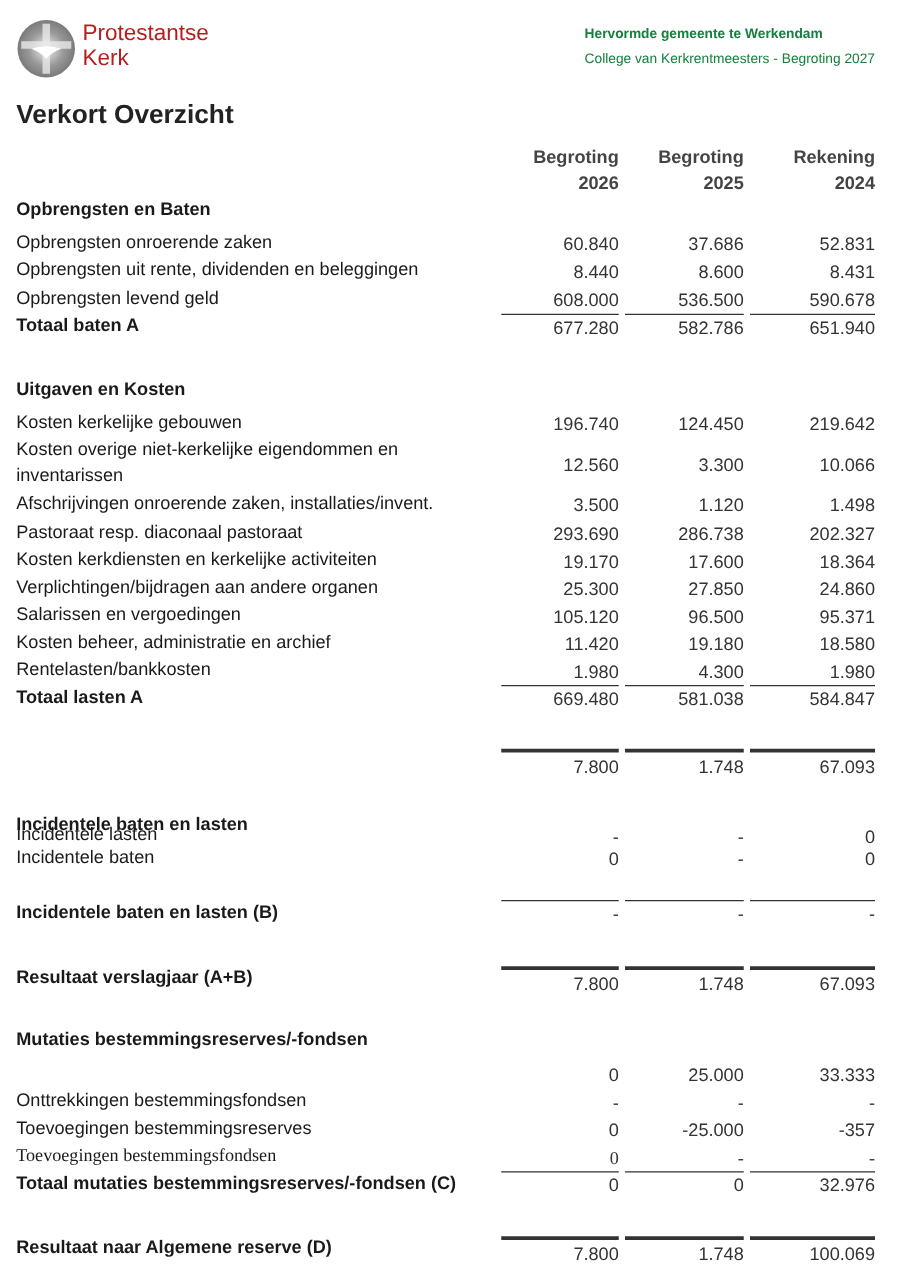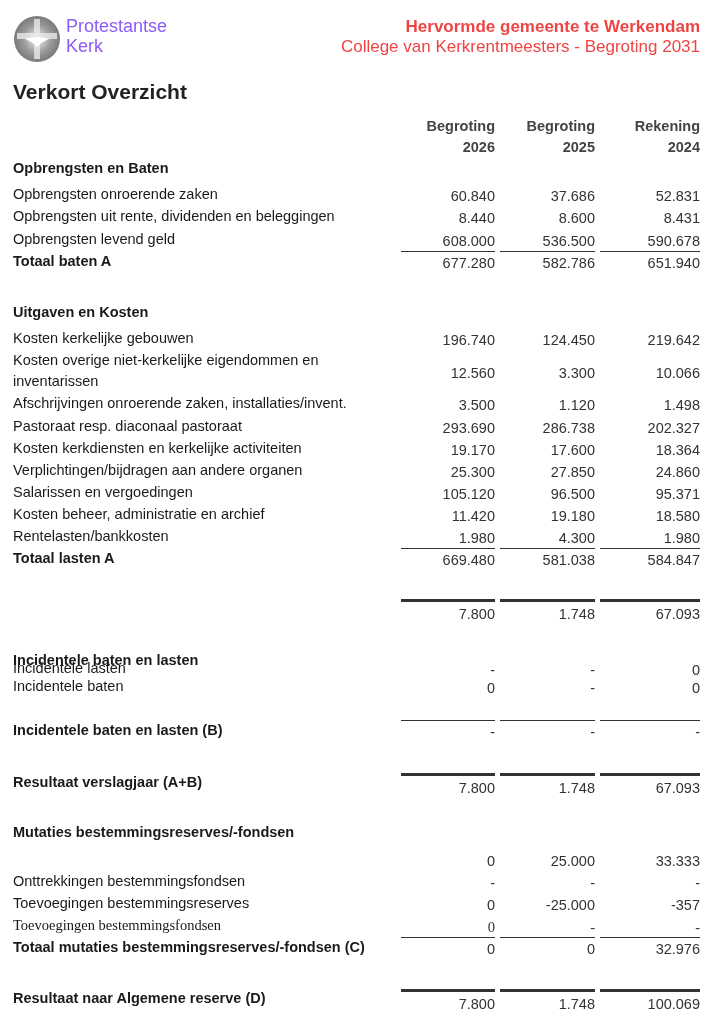--- a/index.html
+++ b/index.html
@@ -1,20 +1,20 @@
 <!DOCTYPE html>
 <html><head>
 <meta charset="utf-8">
 <style>
   html, body { margin: 0; padding: 0; background: #ffffff; }
   body { width: 718px; height: 1024px; position: relative; overflow: hidden;
          font-family: "Liberation Sans", sans-serif; color: #1a1a1a; }
   .logo { position: absolute; left: 13px; top: 15px; width: 48px; height: 48px; }
-  .logo-text { position: absolute; left: 66px; top: 16px; font-size: 18px; line-height: 20px; color: #8b5cf6; }
-  .hdr-right { position: absolute; right: 18px; top: 17px; text-align: right; color: #ef4444; font-size: 17px; line-height: 20px; }
+  .logo-text { position: absolute; left: 66px; top: 16px; font-size: 18px; line-height: 20px; color: #b91c1c; }
+  .hdr-right { position: absolute; right: 18px; top: 17px; color: #15803d; font-size: 11px; line-height: 20px; }
   .hdr-right .b { font-weight: bold; }
   .title { position: absolute; left: 13px; top: 80px; font-size: 21px; font-weight: bold; color: #222; }
   .row { position: absolute; left: 13px; width: 690px; height: 22px; font-size: 14.5px; }
   .row .lbl { position: absolute; left: 0; top: 0; white-space: nowrap; line-height: 20px; }
   .row.bold .lbl, .row.head .lbl { font-weight: bold; }
   .v { position: absolute; top: 2px; text-align: right; width: 94px; color: #333; line-height: 20px; }
   .c1 { left: 388px; } .c2 { left: 488px; } .c3 { left: 593px; }
   .colh { position: absolute; top: 116px; width: 110px; text-align: right; font-weight: bold; color: #444; font-size: 14.5px; line-height: 21px; }
   .line { position: absolute; height: 1px; background: #333; }
   .line.thick { height: 3px; background: #333; }
@@ -36,21 +36,21 @@
     <rect x="21" y="4" width="6" height="40" fill="#e8e8e8" opacity="0.8"></rect>
     <rect x="4" y="18" width="40" height="6" fill="#e8e8e8" opacity="0.8"></rect>
     <path d="M12 24 Q24 20 36 24 Q28 27 24 32 Q20 27 12 24Z" fill="#ffffff"></path>
   </svg>
   <div class="logo-text">
     <div>Protestantse</div>
     <div>Kerk</div>
   </div>
   <div class="hdr-right">
     <div class="b">Hervormde gemeente te Werkendam</div>
-    <div>College van Kerkrentmeesters - Begroting 2031</div>
+    <div>College van Kerkrentmeesters - Begroting 2027</div>
   </div>
 </div>
 
 <div class="title">Verkort Overzicht</div>
 
 <div class="colh" style="left:385px">
   <div>Begroting</div>
   <div>2026</div>
 </div>
 <div class="colh" style="left:485px">

